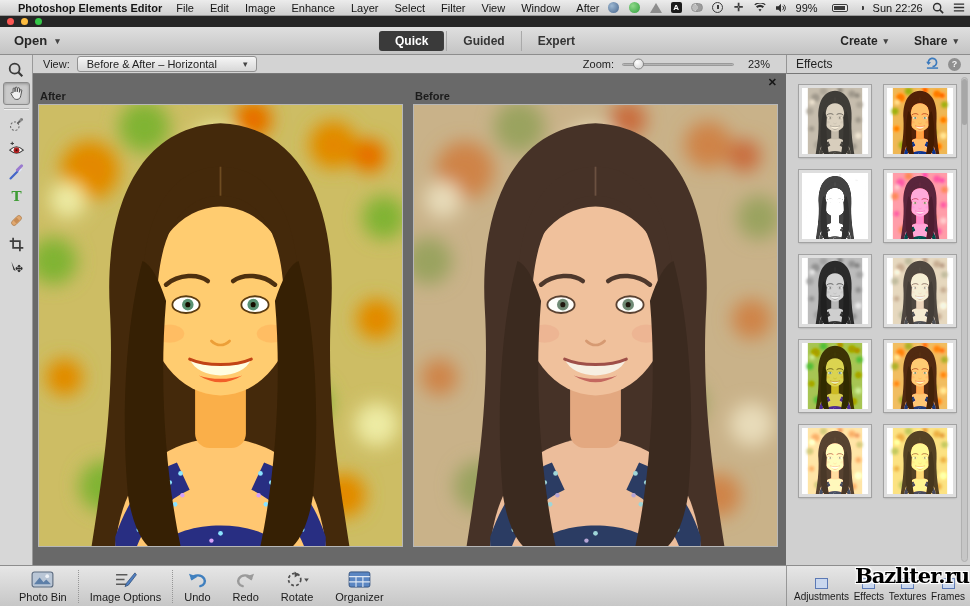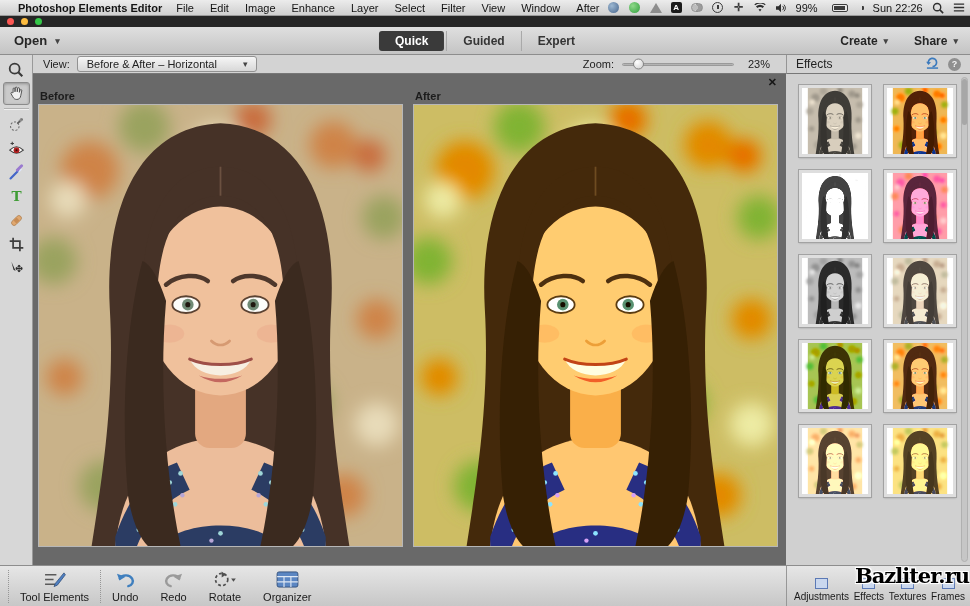--- a/index.html
+++ b/index.html
@@ -417,30 +417,30 @@
             <path d="M1.2,6.2 L3.6,9.6 L6.4,6.6 Z" fill="#3b7abd"></path>
             <path d="M2,13 h12" stroke="#3b7abd" stroke-width="1.6"></path>
           </svg>
       </span>
       <span class="help-circle">?</span>
     </div>
 
     <div class="canvas">
       <span class="close-x">✕</span>
       <div class="photo-wrap">
-        <div class="photo-label">Before</div>
-        <div class="photo before">
+        <div class="photo-label">After</div>
+        <div class="photo after">
           <svg viewBox="0 0 200 243" preserveAspectRatio="xMidYMid slice">
               <use href="#portrait"></use>
             </svg>
         </div>
       </div>
       <div class="photo-wrap">
-        <div class="photo-label">After</div>
-        <div class="photo after">
+        <div class="photo-label">Before</div>
+        <div class="photo before">
           <svg viewBox="0 0 200 243" preserveAspectRatio="xMidYMid slice">
               <use href="#portrait"></use>
             </svg>
         </div>
       </div>
     </div>
 
     <div class="panel">
       <div class="thumb-grid">
         <div class="thumb f1">
@@ -495,31 +495,41 @@
           </div>
       </div>
       <div class="vscroll">
           <i></i>
         </div>
     </div>
   </div>
 
   <div class="bottombar">
     <div class="bb-left">
+      <span class="bb-item">
+        <span class="bb-icon">
+          <svg viewBox="0 0 24 18" width="23" height="17">
+              <rect x="1" y="1" width="22" height="16" rx="2.5" fill="#b9c6d6" stroke="#5d6c80" stroke-width="1.2"></rect>
+              <path d="M3,14 L9,7 L13,12 L16,9 L21,14 Z" fill="#5d7fa8"></path>
+              <circle cx="17" cy="5.5" r="2" fill="#eef2f7"></circle>
+            </svg>
+        </span>
+        <span>Photo Bin</span>
+      </span>
       <span class="bb-sep"></span>
       <span class="bb-item">
         <span class="bb-icon">
           <svg viewBox="0 0 24 18" width="23" height="17">
               <g stroke="#5a5a5a" stroke-width="1.6">
                 <path d="M2,4 h12 M2,9 h9 M2,14 h11"></path>
               </g>
               <path d="M22,2 L13,13 L11.5,16.5 L15,15 L23.5,4 Z" fill="#4f7fc2" stroke="#2e4d77" stroke-width="0.8"></path>
             </svg>
         </span>
-        <span>Tool Elements</span>
+        <span>Image Options</span>
       </span>
       <span class="bb-sep"></span>
       <span class="bb-item">
         <span class="bb-icon">
           <svg viewBox="0 0 22 18" width="21" height="17">
               <path d="M5,8 C7,4 15,3 18,8 C20,11.5 18,15 14,16" stroke="#3f7fbe" stroke-width="2.6" fill="none" stroke-linecap="round"></path>
               <path d="M2,3 L4.6,10 L11,6.2 Z" fill="#3f7fbe"></path>
             </svg>
         </span>
         <span>Undo</span>

